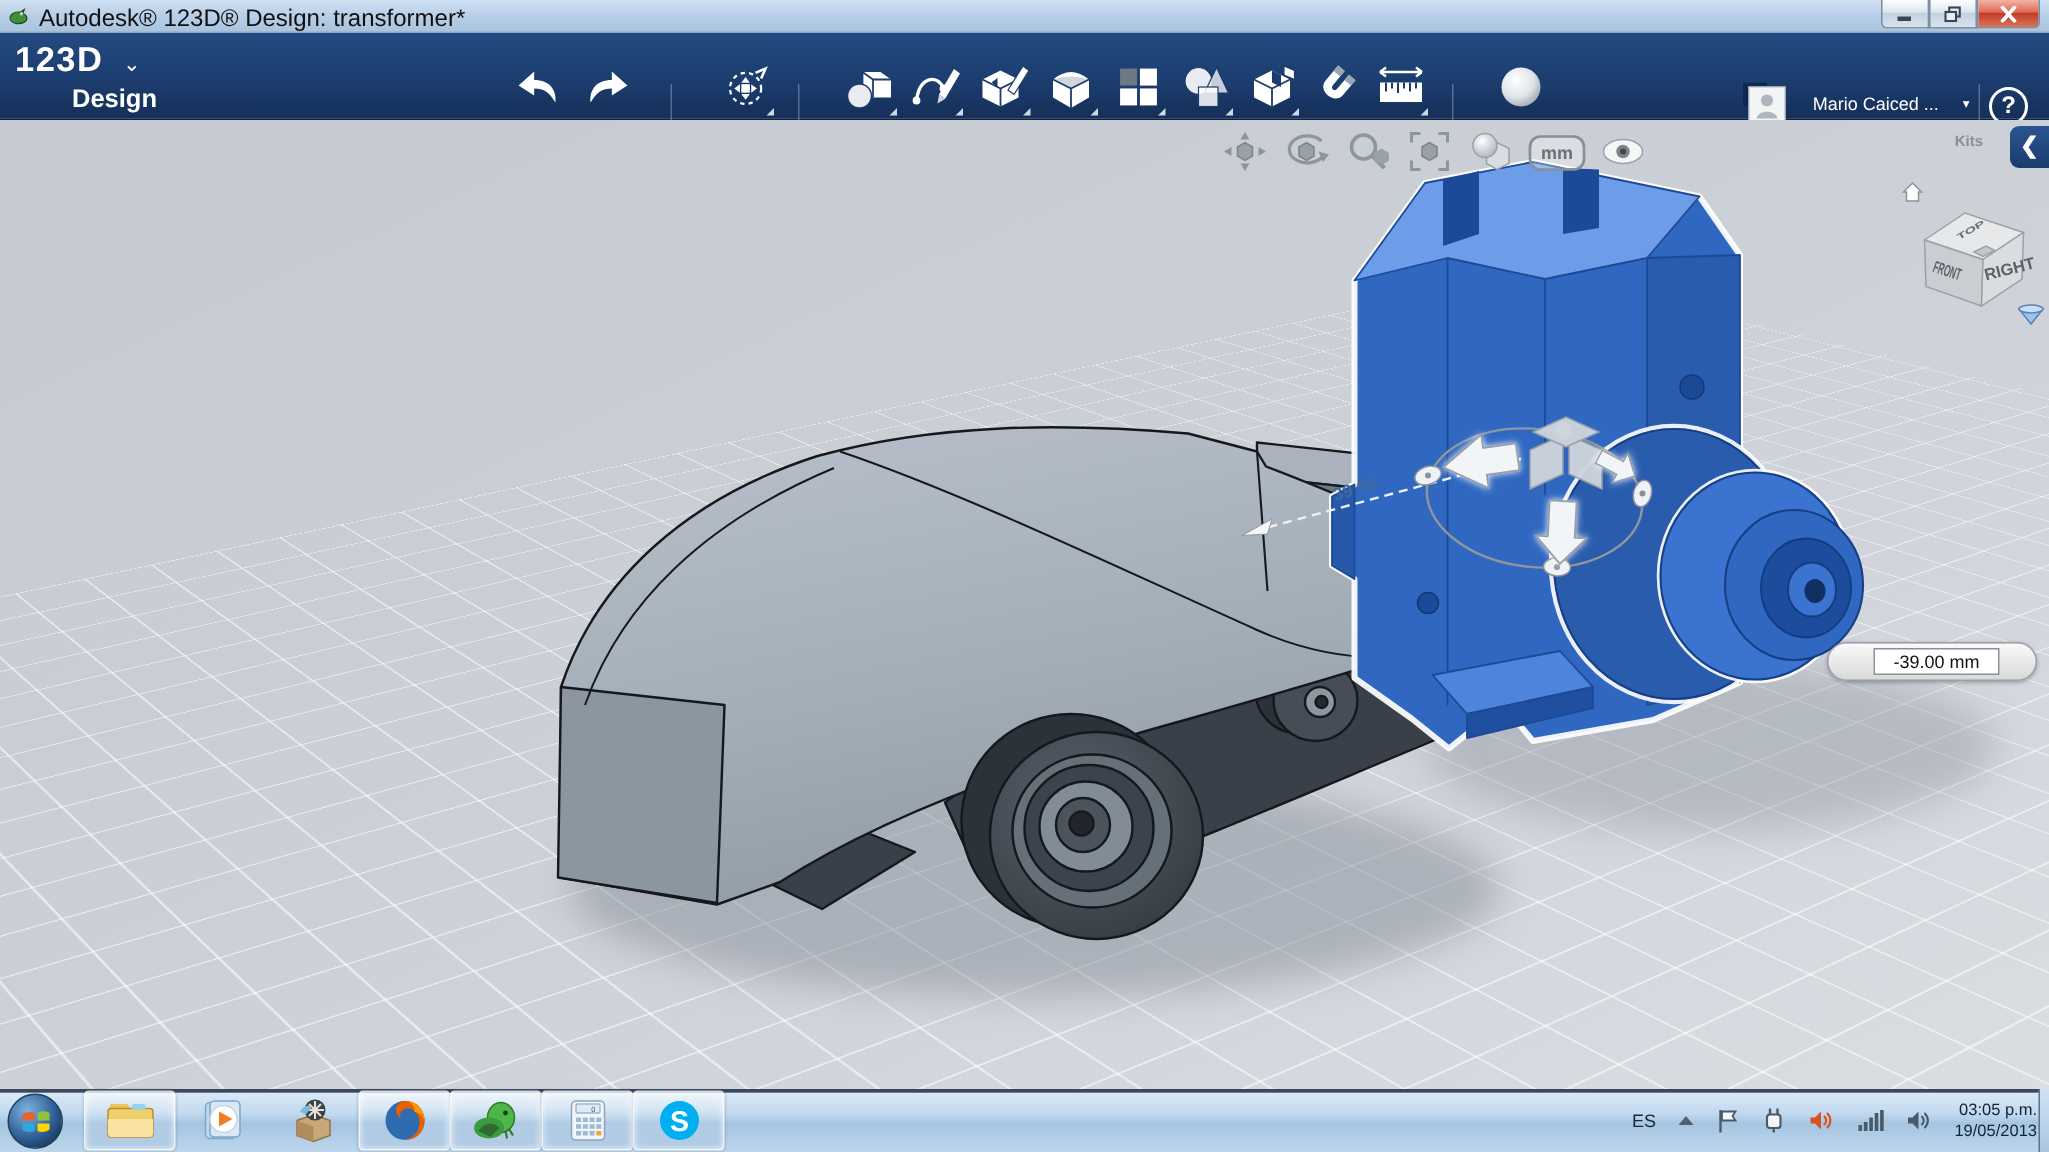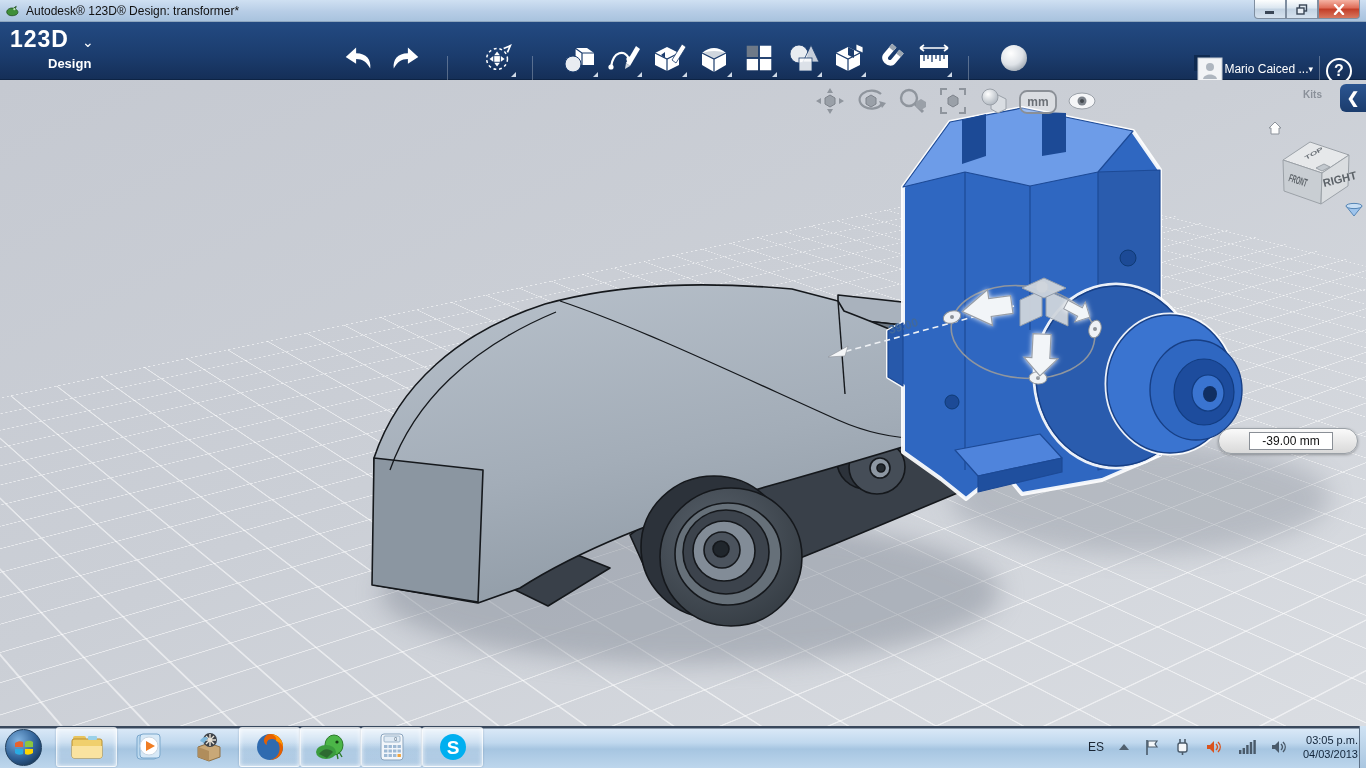--- a/index.html
+++ b/index.html
@@ -4,44 +4,44 @@
 <style>
   * { margin:0; padding:0; box-sizing:border-box; }
   html,body { width:1366px; height:768px; overflow:hidden;
     font-family:"Liberation Sans", sans-serif; background:#c9cdd4; }
 
   
   .titlebar { position:absolute; left:0; top:0; width:1366px; height:22px;
     background:linear-gradient(#cfe0f2 0%, #b7cde6 55%, #a9c3de 100%);
     border-bottom:1px solid #8ea6bf; }
   .titlebar .appicon { position:absolute; left:5px; top:4px; width:15px; height:14px; }
-  .titlebar .title { position:absolute; left:26px; top:4px; font-size:12px; color:#111; }
+  .titlebar .title { position:absolute; left:26px; top:4px; font-size:16px; color:#111; }
   .winbtns { position:absolute; right:6px; top:0; height:19px; display:flex; }
   .winbtn { width:32px; height:19px; border:1px solid #7f8ea0; border-top:none;
     background:linear-gradient(#fdfefe, #dbe6f0 45%, #c2d2e2 50%, #d6e2ee);
     display:flex; align-items:center; justify-content:center; }
   .winbtn.min { border-radius:0 0 0 4px; }
   .winbtn.close { width:42px; border-radius:0 0 4px 0;
     background:linear-gradient(#f5b3a4, #de6a55 45%, #c23d27 50%, #d8775f); }
   .winbtn svg { display:block; }
 
   
   .toolbar { position:absolute; left:0; top:22px; width:1366px; height:58px;
     background:linear-gradient(#234a82 0%, #1b3c6d 60%, #152f58 100%);
     border-bottom:1px solid #0d2344; }
   .logo { position:absolute; left:10px; top:4px; width:130px; height:50px; cursor:pointer; }
   .logo .brand { font-size:23px; font-weight:bold; color:#fff; letter-spacing:1px;margin-top:20px; }
   .logo .chev { position:absolute; left:72px; top:8px; color:#fff; font-size:14px; }
-  .logo .sub { position:absolute; left:38px; top:30px; font-size:13px; font-weight:bold; color:#fff; }
+  .logo .sub { position:absolute; left:38px; top:30px; font-size:17px; font-weight:bold; color:#fff; }
   .tbtn { position:absolute; top:29px; width:40px; height:42px; margin-top:-14px;
     display:flex; align-items:center; justify-content:center; cursor:pointer; }
   .tbtn .caret { position:absolute; right:2px; bottom:2px; width:0; height:0;
     border-left:5px solid transparent; border-bottom:5px solid #cfd9e6; }
   .tsep { position:absolute; top:34px; width:1px; height:32px; background:rgba(255,255,255,.28); }
-  .account { position:absolute; right:53px; top:33px; display:flex; align-items:center; gap:0; cursor:pointer; }
+  .account { position:absolute; right:53px; top:33px; display:flex; align-items:center; gap:16px; cursor:pointer; }
   .account .name { color:#fff; font-size:12px; }
   .account .dd { color:#fff; font-size:9px; }
   .helpbtn { position:absolute; right:14px; top:36px; width:26px; height:26px; border:2px solid #fff;
     border-radius:50%; color:#fff; font-size:16px; font-weight:bold; text-align:center;
     line-height:22px; cursor:pointer; }
 
   
   .viewport { position:absolute; left:0; top:80px; width:1366px; height:646px;
     background:linear-gradient(155deg,#c5c9d1 0%, #cbcfd6 45%, #dadde2 100%); overflow:hidden; }
   .gridplane { position:absolute; left:-1100px; top:-700px; width:3600px; height:2800px;
@@ -592,17 +592,17 @@
       </svg>
     </span>
     <span class="trayicon">
       <svg width="19" height="18" viewBox="0 0 19 18">
         <path d="M2,7 H5 L9,3 V15 L5,11 H2 Z" fill="#4a5a6a"></path>
         <path d="M11,6 C13,8 13,10 11,12 M13,4 C16,7 16,11 13,14" stroke="#4a5a6a" stroke-width="1.4" fill="none"></path>
       </svg>
     </span>
     <div class="clock">
       <div>03:05 p.m.</div>
-      <div>04/03/2013</div>
+      <div>19/05/2013</div>
     </div>
   </div>
 </div>
 <div class="showdesk"></div>
 
 </body></html>

